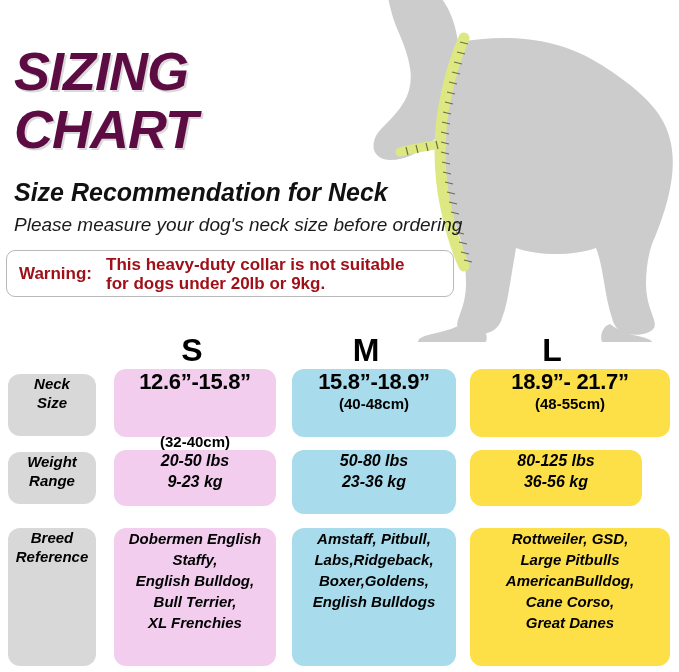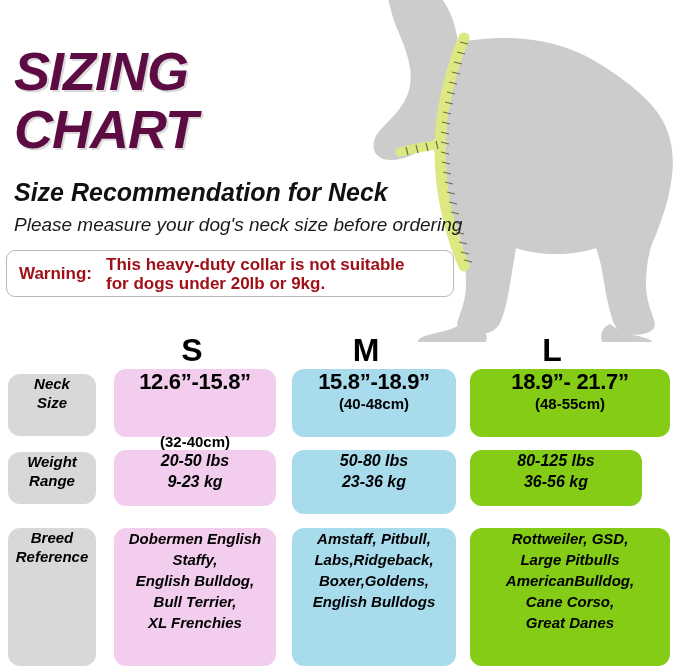--- a/index.html
+++ b/index.html
@@ -118,21 +118,21 @@
     font-style: italic;
     font-weight: bold;
   }
   .cell.label {
     background: #d8d8d8;
     font-size: 15px;
     line-height: 19px;
   }
   .cell.pink  { background: #f2cdee; }
   .cell.blue  { background: #a8dcec; }
-  .cell.green { background: #84cc16; }
+  .cell.green { background: #fde047; }
 
   .neck-main {
     font-style: normal;
     font-weight: bold;
     font-size: 22px;
     line-height: 25px;
     letter-spacing: -0.3px;
   }
   .neck-sub {
     font-style: normal;

